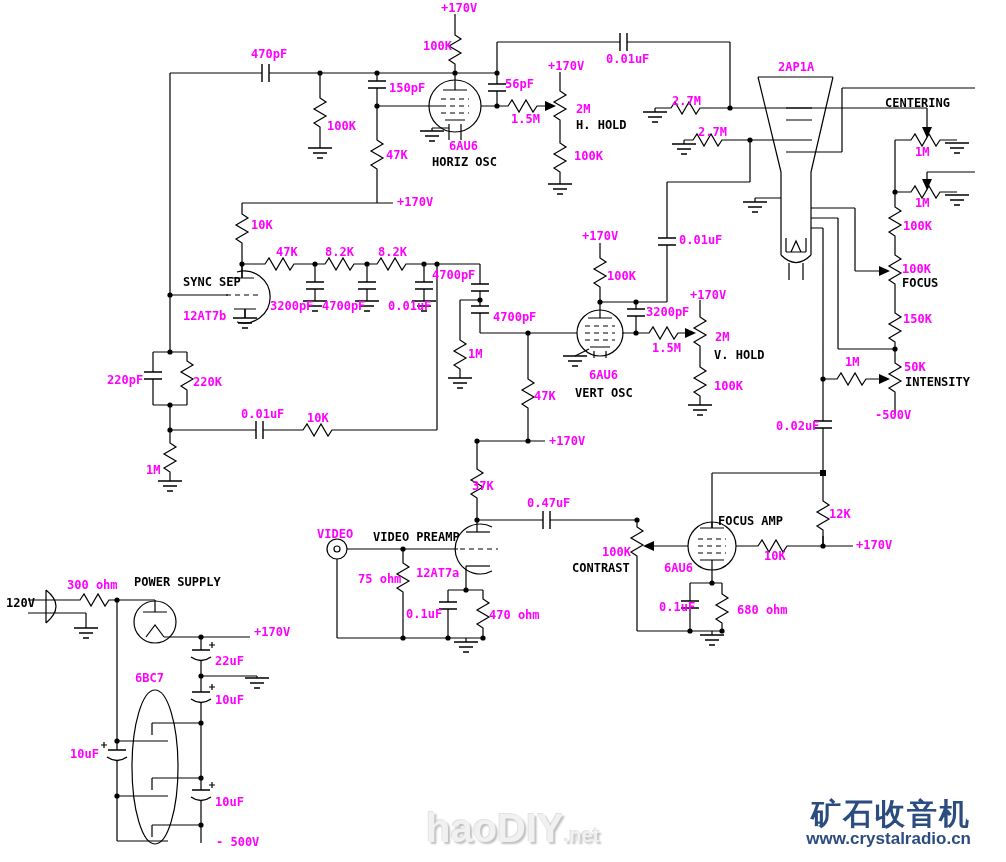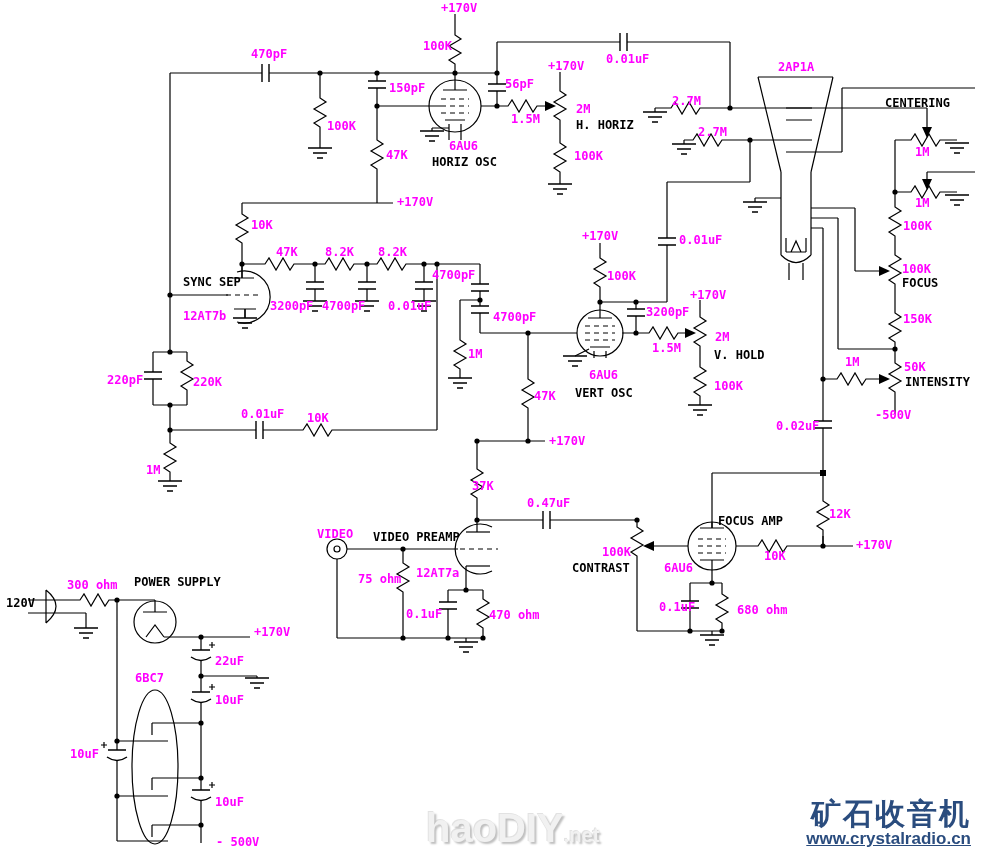--- a/index.html
+++ b/index.html
@@ -11,21 +11,21 @@
        letter-spacing:0px;}
   .lbl.m{color:#FF00FF;}
   .lbl.k{color:#000000;}
   #wm-logo{position:absolute;left:426px;top:808px;color:#f1f1f1;font-weight:bold;
            font-size:40px;line-height:40px;font-family:"Liberation Sans",sans-serif;
            text-shadow:2px 2px 2px #bfbfbf,-1px -1px 0px #e2e2e2;}
   #wm-logo .suffix{font-size:20px;}
   #wm-site{position:absolute;right:4px;top:798px;text-align:right;
            font-family:"Liberation Sans",sans-serif;font-weight:bold;margin-left:47px;}
   #wm-site .name{font-size:30px;line-height:32px;letter-spacing:2px;}
-  #wm-site .url{font-size:17px;line-height:18px;text-decoration:underline;}
+  #wm-site .url{font-size:17px;line-height:18px;}
 </style>
 </head>
 <body>
 
 <div id="stage">
 
 <svg id="circuit" width="1006" height="862" viewBox="0 0 1006 862">
   <defs>
     <path id="rv" d="M0,0 v3 l6,4 l-12,7 l12,7 l-12,7 l6,4 v6" fill="none"></path>
     <path id="cv" d="M-9,0 H9 M-9,7 H9" fill="none"></path>
@@ -305,21 +305,21 @@
 
 <div id="labels">
       <div class="lbl m" style="left: 441px; top: 2px;">+170V</div>
       <div class="lbl m" style="left: 423px; top: 40px;">100K</div>
       <div class="lbl m" style="left: 251px; top: 48px;">470pF</div>
       <div class="lbl m" style="left: 389px; top: 82px;">150pF</div>
       <div class="lbl m" style="left: 505px; top: 78px;">56pF</div>
       <div class="lbl m" style="left: 511px; top: 113px;">1.5M</div>
       <div class="lbl m" style="left: 548px; top: 60px;">+170V</div>
       <div class="lbl m" style="left: 576px; top: 103px;">2M</div>
-      <div class="lbl k" style="left: 576px; top: 119px;">H. HORIZ</div>
+      <div class="lbl k" style="left: 576px; top: 119px;">H. HOLD</div>
       <div class="lbl m" style="left: 574px; top: 150px;">100K</div>
       <div class="lbl m" style="left: 606px; top: 53px;">0.01uF</div>
       <div class="lbl m" style="left: 672px; top: 95px;">2.7M</div>
       <div class="lbl m" style="left: 698px; top: 126px;">2.7M</div>
       <div class="lbl m" style="left: 778px; top: 61px;">2AP1A</div>
       <div class="lbl k" style="left: 885px; top: 97px;">CENTERING</div>
       <div class="lbl m" style="left: 915px; top: 146px;">1M</div>
       <div class="lbl m" style="left: 915px; top: 197px;">1M</div>
       <div class="lbl m" style="left: 903px; top: 220px;">100K</div>
       <div class="lbl m" style="left: 902px; top: 263px;">100K</div>

